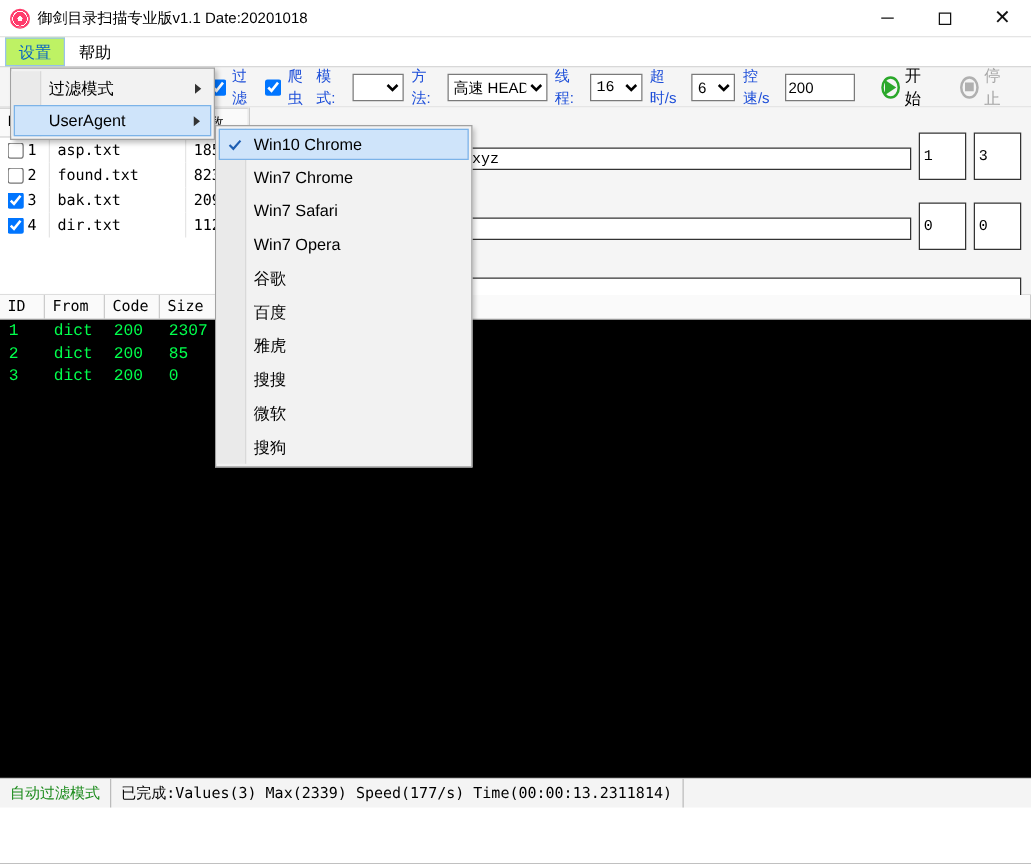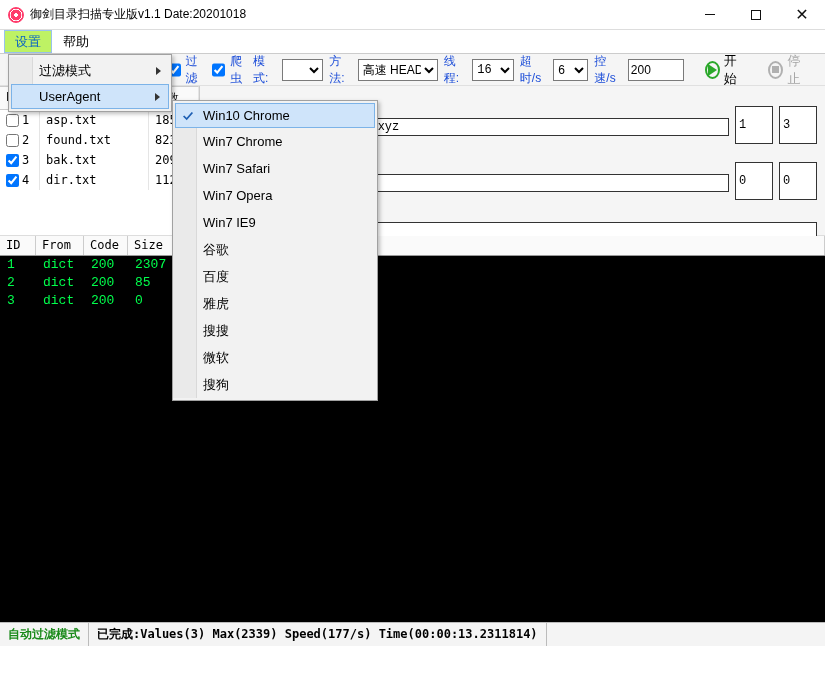--- a/index.html
+++ b/index.html
@@ -196,21 +196,21 @@
     height: 24px;
     border-top: 1px solid #bbb;
     background: #f4f4f4;
     font-family: "SimSun", monospace;
     font-size: 12px;
   }
   .statusbar .cell {
     padding: 0 8px;
     border-right: 1px solid #bbb;
     height: 100%;
-    display: flex; align-items: center; font-weight: bold;
+    display: flex; align-items: center;
   }
   .statusbar .cell.green { color: #1a8a1a; }
 
   
   .submenu {
     position: absolute;
     background: #f2f2f2;
     border: 1px solid #a1a1a1;
     box-shadow: 2px 2px 4px rgba(0,0,0,0.25);
     padding: 2px;
@@ -465,23 +465,20 @@
     <div class="mi">
       <span>Win7 Chrome</span>
     </div>
     <div class="mi">
       <span>Win7 Safari</span>
     </div>
     <div class="mi">
       <span>Win7 Opera</span>
     </div>
     <div class="mi">
-      <span>Win7 IE9</span>
-    </div>
-    <div class="mi">
       <span>谷歌</span>
     </div>
     <div class="mi">
       <span>百度</span>
     </div>
     <div class="mi">
       <span>雅虎</span>
     </div>
     <div class="mi">
       <span>搜搜</span>

